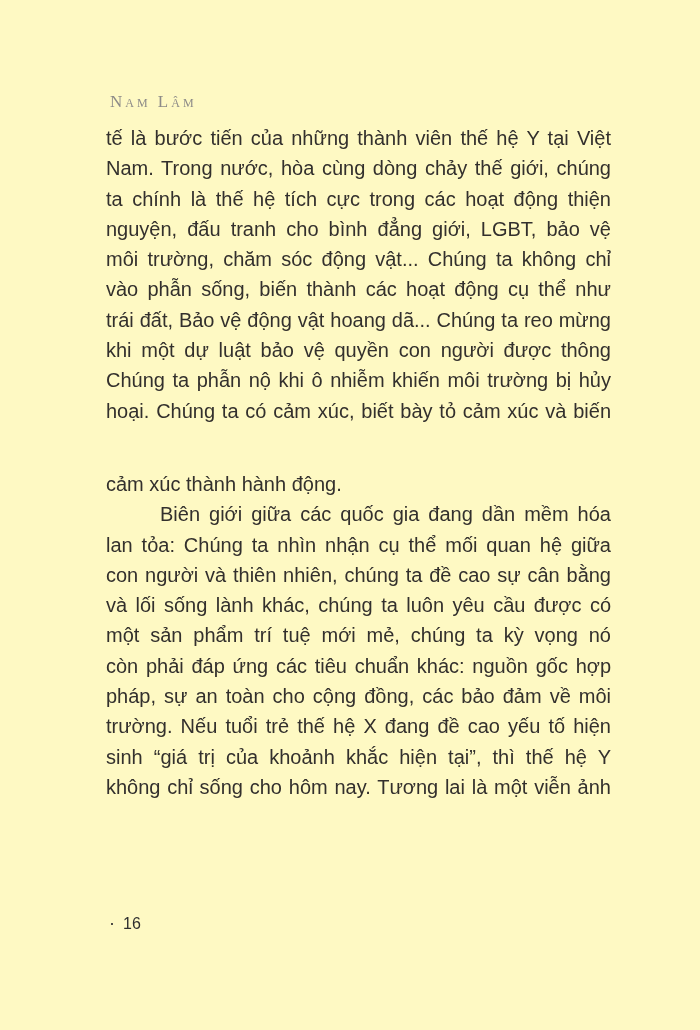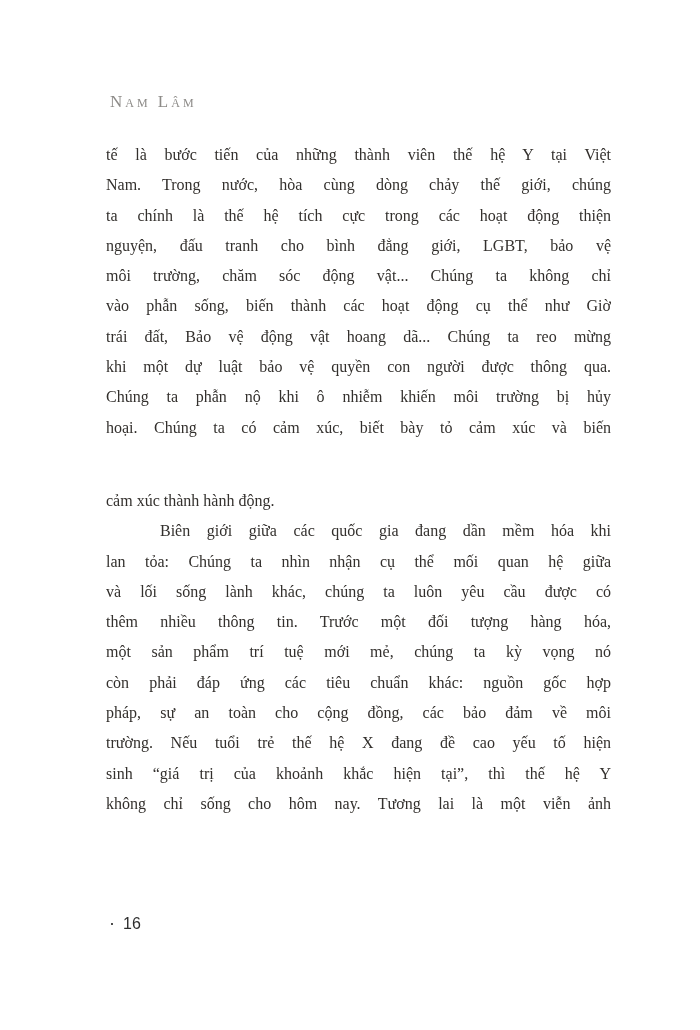--- a/index.html
+++ b/index.html
@@ -5,40 +5,40 @@
   html, body {
     margin: 0;
     padding: 0;
     background: #e8e8e8;
   }
   .page {
     position: relative;
     width: 700px;
     height: 1030px;
     margin: 0 auto;
-    background: #ffffff;
+    background: #fef9c3;
     overflow: hidden;
   }
   .running-header {
     position: absolute;
     left: 110px;
     top: 92px;
     font-family: "Liberation Serif", serif;
     font-variant: small-caps;
     font-size: 17px;
     letter-spacing: 3px;
     color: #8d8b88;
   }
   .body-text {
     position: absolute;
     left: 106px;
-    top: 140px;
+    top: 123px;
     width: 505px;
-    font-family: Liberation Serif, serif;
-    font-size: 16px;
+    font-family: Liberation Sans, sans-serif;
+    font-size: 20px;
     line-height: 30.3px;
     color: #33302d;
   }
   .line {
     height: 30.3px;
     overflow: hidden;
     text-align: justify;
     text-align-last: justify;
     white-space: normal;
   }
@@ -79,22 +79,22 @@
       <div class="line">nguyện, đấu tranh cho bình đẳng giới, LGBT, bảo vệ</div>
       <div class="line">môi trường, chăm sóc động vật... Chúng ta không chỉ</div>
       <div class="line">vào phẫn sống, biến thành các hoạt động cụ thể như Giờ</div>
       <div class="line">trái đất, Bảo vệ động vật hoang dã... Chúng ta reo mừng</div>
       <div class="line">khi một dự luật bảo vệ quyền con người được thông qua.</div>
       <div class="line">Chúng ta phẫn nộ khi ô nhiễm khiến môi trường bị hủy</div>
       <div class="line">hoại. Chúng ta có cảm xúc, biết bày tỏ cảm xúc và biến</div>
       <div class="line para-end">cảm xúc thành hành động.</div>
       <div class="line indent">Biên giới giữa các quốc gia đang dần mềm hóa khi</div>
       <div class="line">lan tỏa: Chúng ta nhìn nhận cụ thể mối quan hệ giữa</div>
+      <div class="line">con người và thiên nhiên, chúng ta đề cao sự cân bằng</div>
       <div class="line">và lối sống lành khác, chúng ta luôn yêu cầu được có</div>
-      <div class="line">thêm nhiều thông tin. Trước một đối tượng hàng hóa,</div>
       <div class="line">một sản phẩm trí tuệ mới mẻ, chúng ta kỳ vọng nó</div>
       <div class="line">còn phải đáp ứng các tiêu chuẩn khác: nguồn gốc hợp</div>
       <div class="line">pháp, sự an toàn cho cộng đồng, các bảo đảm về môi</div>
       <div class="line">trường. Nếu tuổi trẻ thế hệ X đang đề cao yếu tố hiện</div>
       <div class="line">sinh “giá trị của khoảnh khắc hiện tại”, thì thế hệ Y</div>
       <div class="line">không chỉ sống cho hôm nay. Tương lai là một viễn ảnh</div>
     </div>
 
   <div class="page-number">
     <span class="bullet">·</span>

